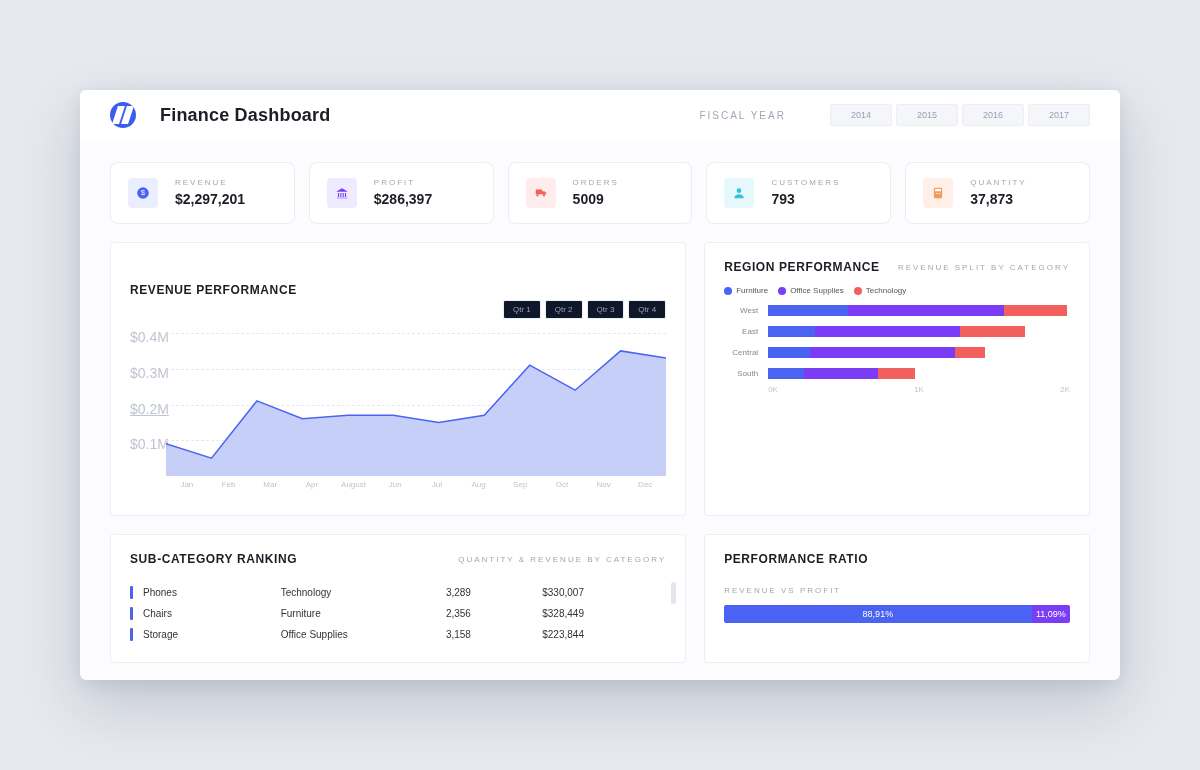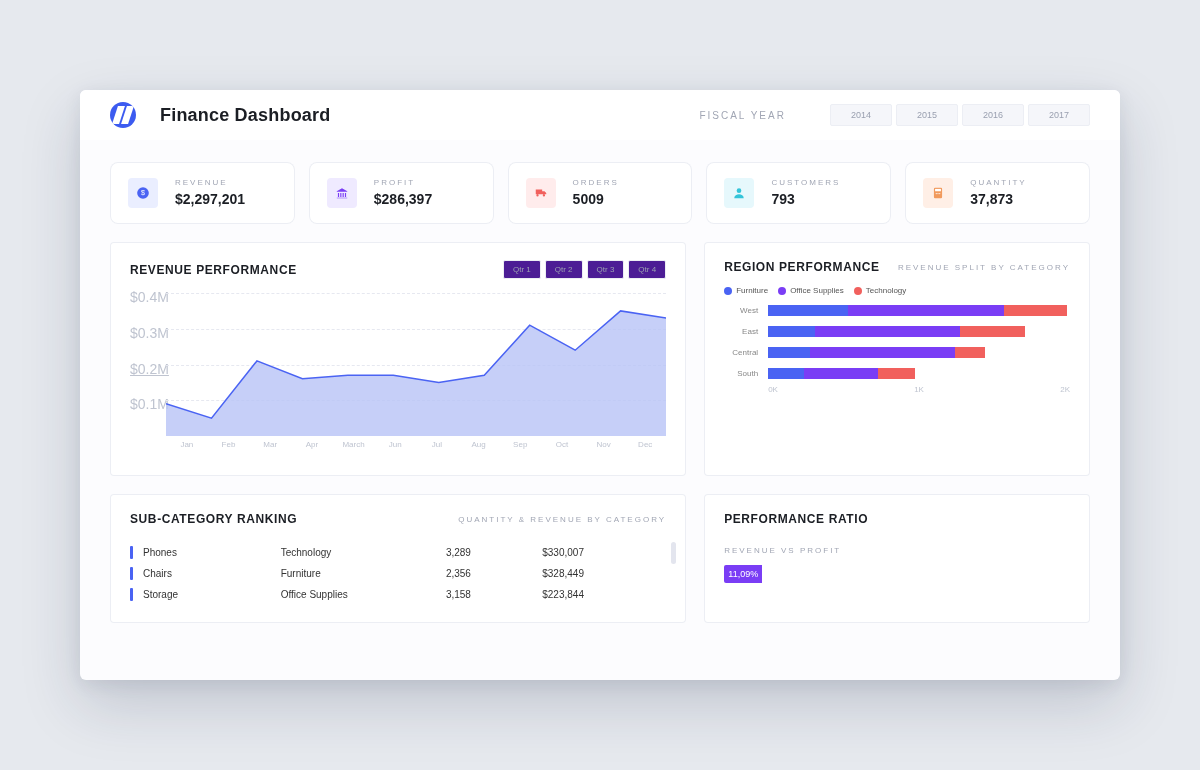--- a/index.html
+++ b/index.html
@@ -41,21 +41,21 @@
   .kpi{flex:1;background:var(--panel);border-radius:8px;padding:16px 18px;display:flex;align-items:flex-start;gap:17px;box-shadow:0 0 0 1px var(--border) inset;}
   .kpi .icon{width:30px;height:30px;border-radius:4px;display:flex;align-items:center;justify-content:center;}
   .kpi .meta .lbl{font-size:8px;letter-spacing:2px;color:var(--muted);}
   .kpi .meta .val{font-size:14px;font-weight:700;margin-top:4px;}
   .row{display:flex;gap:18px;}
   .card{background:var(--panel);border-radius:4px;padding:18px 20px;box-shadow:0 0 0 1px var(--border) inset;}
   .card .card-head{display:flex;align-items:center;justify-content:space-between;}
   .card-title{font-size:12px;font-weight:800;letter-spacing:.6px;}
   .card-sub{font-size:8px;letter-spacing:2px;color:var(--muted);}
   .pill-group{display:flex;gap:4px;}
-  .pill{font-size:8px;color:#9aa0b0;background:#4c1d95;border:1px solid #eceef4;padding:4px 9px;border-radius:2px;cursor:pointer;}
+  .pill{font-size:8px;color:#9aa0b0;background:#0f172a;border:1px solid #eceef4;padding:4px 9px;border-radius:2px;cursor:pointer;margin-top:40px;}
 
   
   .rev-card{flex:1.55;}
   .rev-chart{position:relative;height:165px;margin-top:14px;}
   .rev-plot{position:absolute;left:36px;right:0;top:0;bottom:22px;}
   .y-ticks{position:absolute;left:0;top:0;bottom:22px;width:36px;}
   .y-tick{position:absolute;left:0;font-size:14px;color:var(--muted2);white-space:nowrap;}
   .hline{position:absolute;left:36px;right:0;border-top:1px dashed #e6e8f0;}
   .x-ticks{position:absolute;left:36px;right:0;bottom:0;height:18px;display:flex;justify-content:space-between;}
   .x-tick{font-size:8px;color:var(--muted2);text-align:center;flex:1;}
@@ -209,21 +209,21 @@
               <svg class="area" id="rev-svg" viewBox="0 0 500 143" preserveAspectRatio="none">
                 <path class="fill" d="M0.0 110.8 L45.5 125.1 L90.9 67.9 L136.4 85.8 L181.8 82.2 L227.3 82.2 L272.7 89.4 L318.2 82.2 L363.6 32.2 L409.1 57.2 L454.5 17.9 L500.0 25.0 L500 143 L0 143 Z"></path>
                 <path class="line" d="M0.0 110.8 L45.5 125.1 L90.9 67.9 L136.4 85.8 L181.8 82.2 L227.3 82.2 L272.7 89.4 L318.2 82.2 L363.6 32.2 L409.1 57.2 L454.5 17.9 L500.0 25.0"></path>
               </svg>
             </div>
           <div class="x-ticks" id="rev-xticks">
               <div class="x-tick">Jan</div>
               <div class="x-tick">Feb</div>
               <div class="x-tick">Mar</div>
               <div class="x-tick">Apr</div>
-              <div class="x-tick">March</div>
+              <div class="x-tick">August</div>
               <div class="x-tick">Jun</div>
               <div class="x-tick">Jul</div>
               <div class="x-tick">Aug</div>
               <div class="x-tick">Sep</div>
               <div class="x-tick">Oct</div>
               <div class="x-tick">Nov</div>
               <div class="x-tick">Dec</div>
             </div>
         </div>
       </div>
@@ -321,19 +321,20 @@
             </div>
           </div>
       </div>
 
       <div class="card perf-card">
         <div class="card-head">
           <div class="card-title">PERFORMANCE RATIO</div>
         </div>
         <div class="ratio-label">REVENUE VS PROFIT</div>
         <div class="ratio-bar" id="ratio-bar">
+            <div class="r1" style="width: 88.91%; background: rgb(74, 99, 243);">88,91%</div>
             <div class="r2" style="width: 11.09%; background: rgb(122, 61, 245);">11,09%</div>
           </div>
       </div>
     </div>
 
   </div>
 </div>
 
 </body></html>

